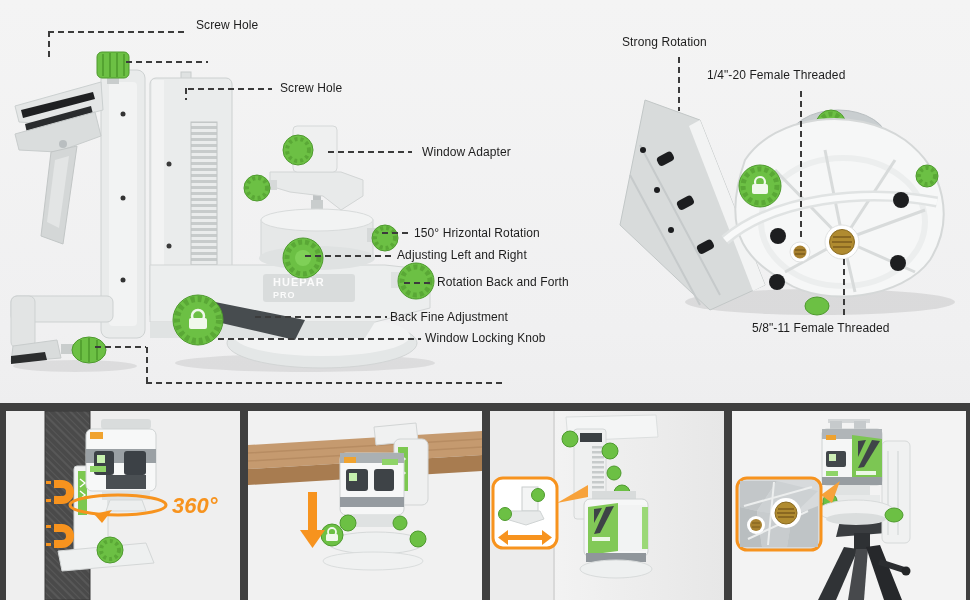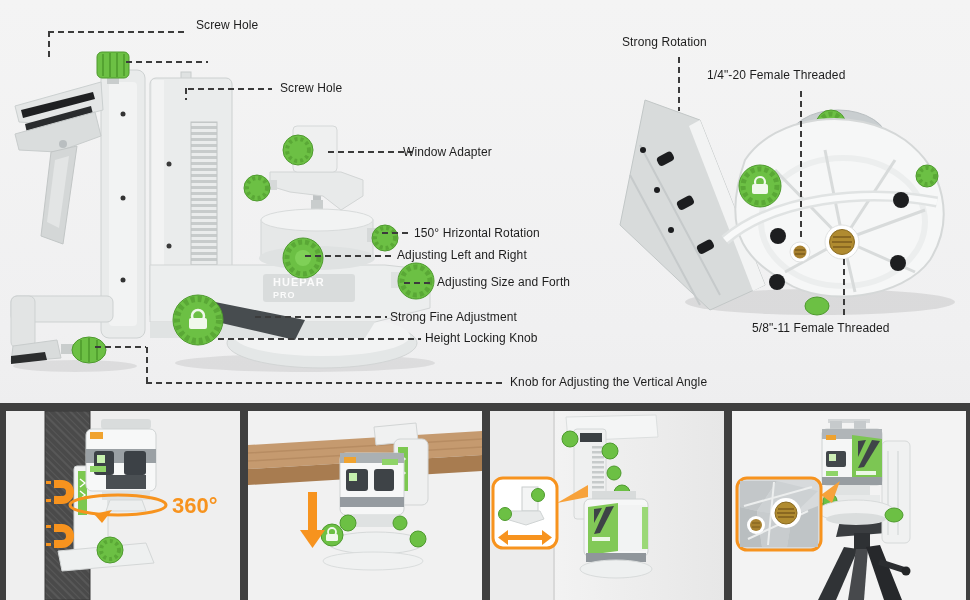--- a/index.html
+++ b/index.html
@@ -5,21 +5,21 @@
   html,body{margin:0;padding:0;background:#ddd;}
   .stage{position:relative;width:970px;height:600px;overflow:hidden;
          background:linear-gradient(180deg,#f4f4f4 0%,#f0f0f1 55%,#e9e9ea 100%);
          font-family:"Liberation Sans",sans-serif;}
   .illus{position:absolute;z-index:1;}
   .label{position:absolute;z-index:6;font-size:12px;color:#1d1d1d;white-space:nowrap;letter-spacing:.1px;}
   .dash-h{position:absolute;z-index:5;height:2px;
           background:repeating-linear-gradient(90deg,#3b3b3b 0 6px,transparent 6px 10px);}
   .dash-v{position:absolute;z-index:5;width:2px;
           background:repeating-linear-gradient(180deg,#3b3b3b 0 6px,transparent 6px 10px);}
-  .strip{position:absolute;left:0;top:403px;width:970px;height:197px;background:#3f3f3f;z-index:2;}
+  .strip{position:absolute;left:0;top:403px;width:970px;height:197px;background:#3f3f3f;z-index:2;font-style:italic;}
   .panel{position:absolute;top:8px;height:189px;width:234px;overflow:hidden;background:#f0f0f0;}
   .panel svg{display:block;}
 </style>
 </head>
 <body>
 
 <div class="stage">
 
   <svg class="illus" style="left:5px;top:48px;" width="150" height="325" viewBox="0 0 150 325">
     <ellipse cx="70" cy="318" rx="62" ry="6" fill="rgba(0,0,0,0.08)"></ellipse>
@@ -196,27 +196,26 @@
   <div class="dash-h" style="left:218px;top:338px;width:203px;"></div>
   <div class="dash-h" style="left:95px;top:346px;width:51px;"></div>
   <div class="dash-v" style="left:146px;top:347px;height:36px;"></div>
   <div class="dash-h" style="left:146px;top:382px;width:360px;"></div>
   <div class="dash-v" style="left:678px;top:57px;height:54px;"></div>
   <div class="dash-v" style="left:800px;top:91px;height:148px;"></div>
   <div class="dash-v" style="left:843px;top:259px;height:58px;"></div>
 
   <div class="label" style="left:196px;top:18px;">Screw Hole</div>
   <div class="label" style="left:280px;top:81px;">Screw Hole</div>
-  <div class="label" style="left:403px;top:145px;">Window Adapter</div>
+  <div class="label" style="left:422px;top:145px;">Window Adapter</div>
   <div class="label" style="left:414px;top:226px;">150° Hrizontal Rotation</div>
   <div class="label" style="left:397px;top:248px;">Adjusting Left and Right</div>
-  <div class="label" style="left:437px;top:275px;">Adjusting Size and Forth</div>
-  <div class="label" style="left:390px;top:310px;">Strong Fine Adjustment</div>
-  <div class="label" style="left:425px;top:331px;">Height Locking Knob</div>
-  <div class="label" style="left:510px;top:375px;">Knob for Adjusting the Vertical Angle</div>
+  <div class="label" style="left:437px;top:275px;">Rotation Back and Forth</div>
+  <div class="label" style="left:390px;top:310px;">Back Fine Adjustment</div>
+  <div class="label" style="left:425px;top:331px;">Window Locking Knob</div>
   <div class="label" style="left:622px;top:35px;">Strong Rotation</div>
   <div class="label" style="left:707px;top:68px;">1/4"-20 Female Threaded</div>
   <div class="label" style="left:752px;top:321px;">5/8"-11 Female Threaded</div>
 
   <div class="strip">
 
     <div class="panel" style="left:6px;">
       <svg width="234" height="189" viewBox="0 0 234 189">
         <defs>
           <pattern id="poleTex" width="10" height="10" patternUnits="userSpaceOnUse" patternTransform="rotate(45)">

